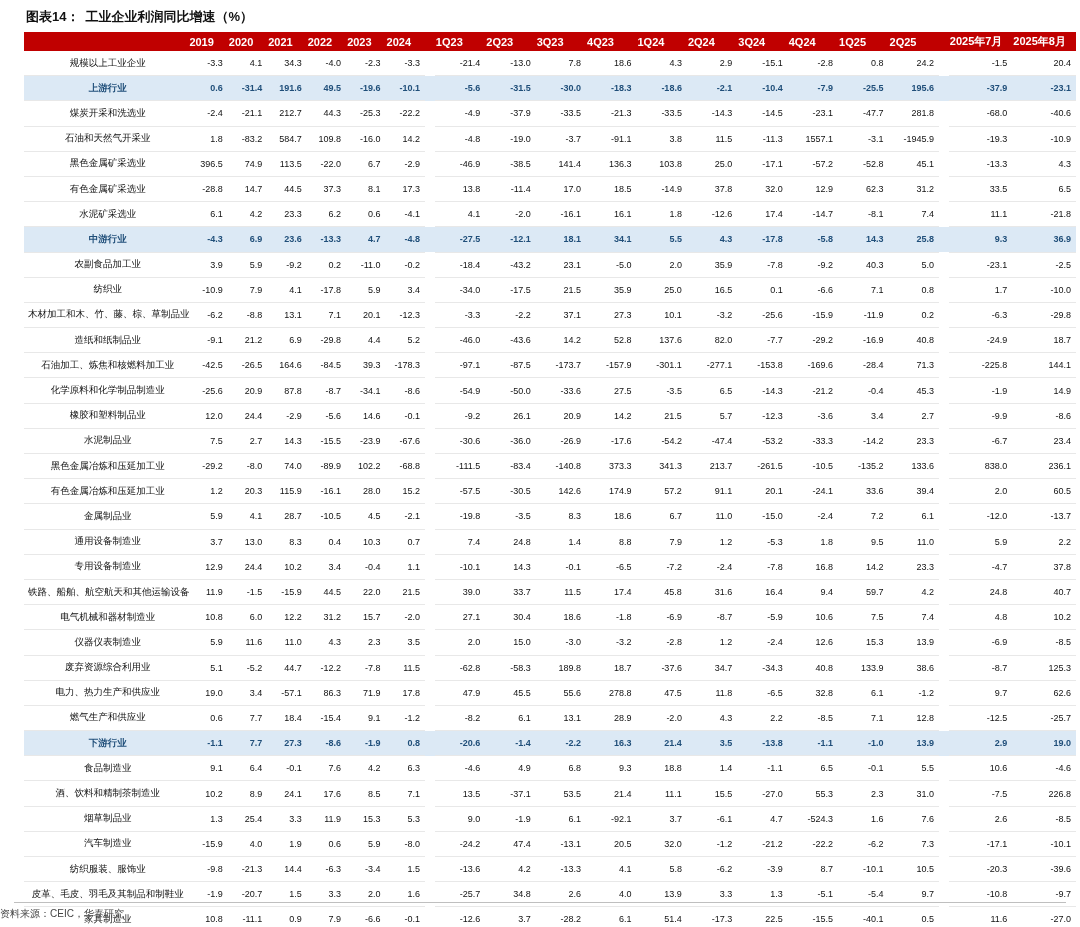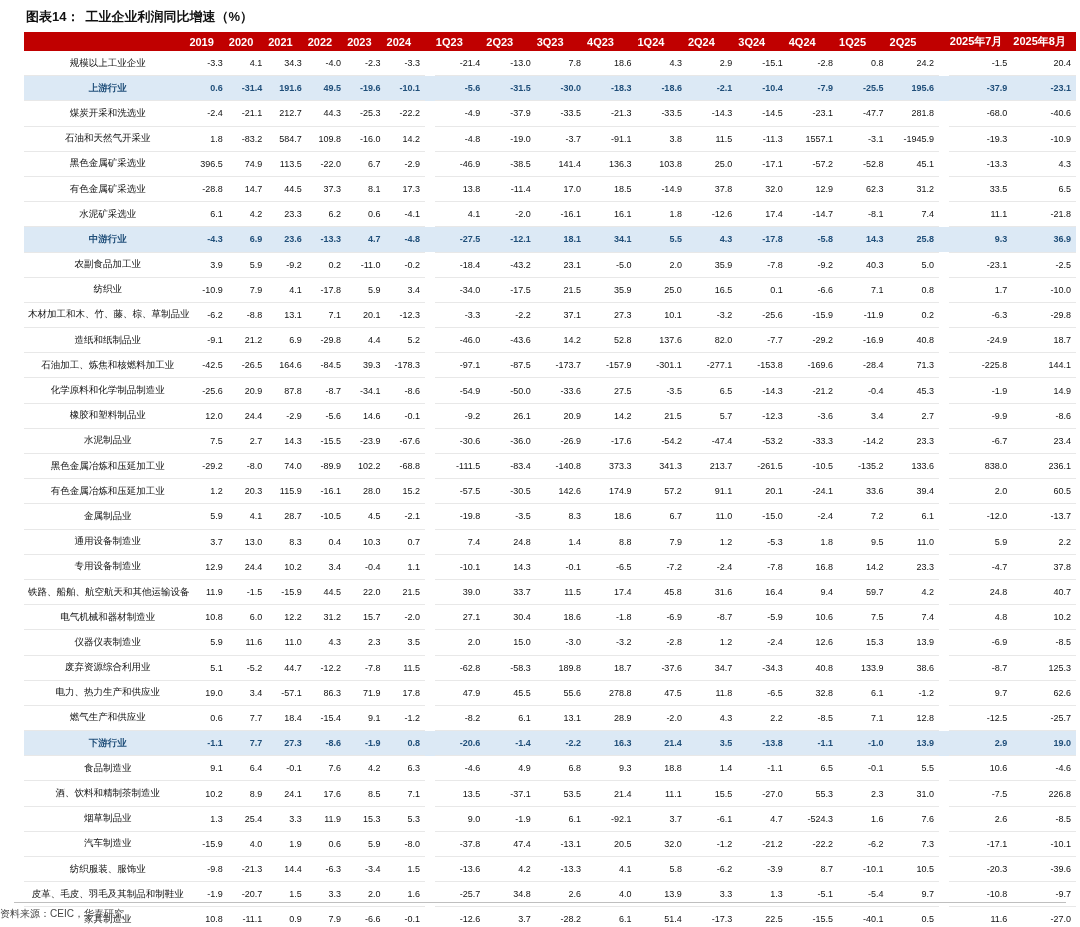--- a/index.html
+++ b/index.html
@@ -808,21 +808,21 @@
         </tr>
         <tr>
           <td class="lbl">汽车制造业</td>
           <td class="num">-15.9</td>
           <td class="num">4.0</td>
           <td class="num">1.9</td>
           <td class="num">0.6</td>
           <td class="num">5.9</td>
           <td class="num">-8.0</td>
           <td class="gapcell"></td>
-          <td class="num">-37.8</td>
+          <td class="num">-24.2</td>
           <td class="num">47.4</td>
           <td class="num">-13.1</td>
           <td class="num">20.5</td>
           <td class="num">32.0</td>
           <td class="num">-1.2</td>
           <td class="num">-21.2</td>
           <td class="num">-22.2</td>
           <td class="num">-6.2</td>
           <td class="num">7.3</td>
           <td class="gapcell"></td>

